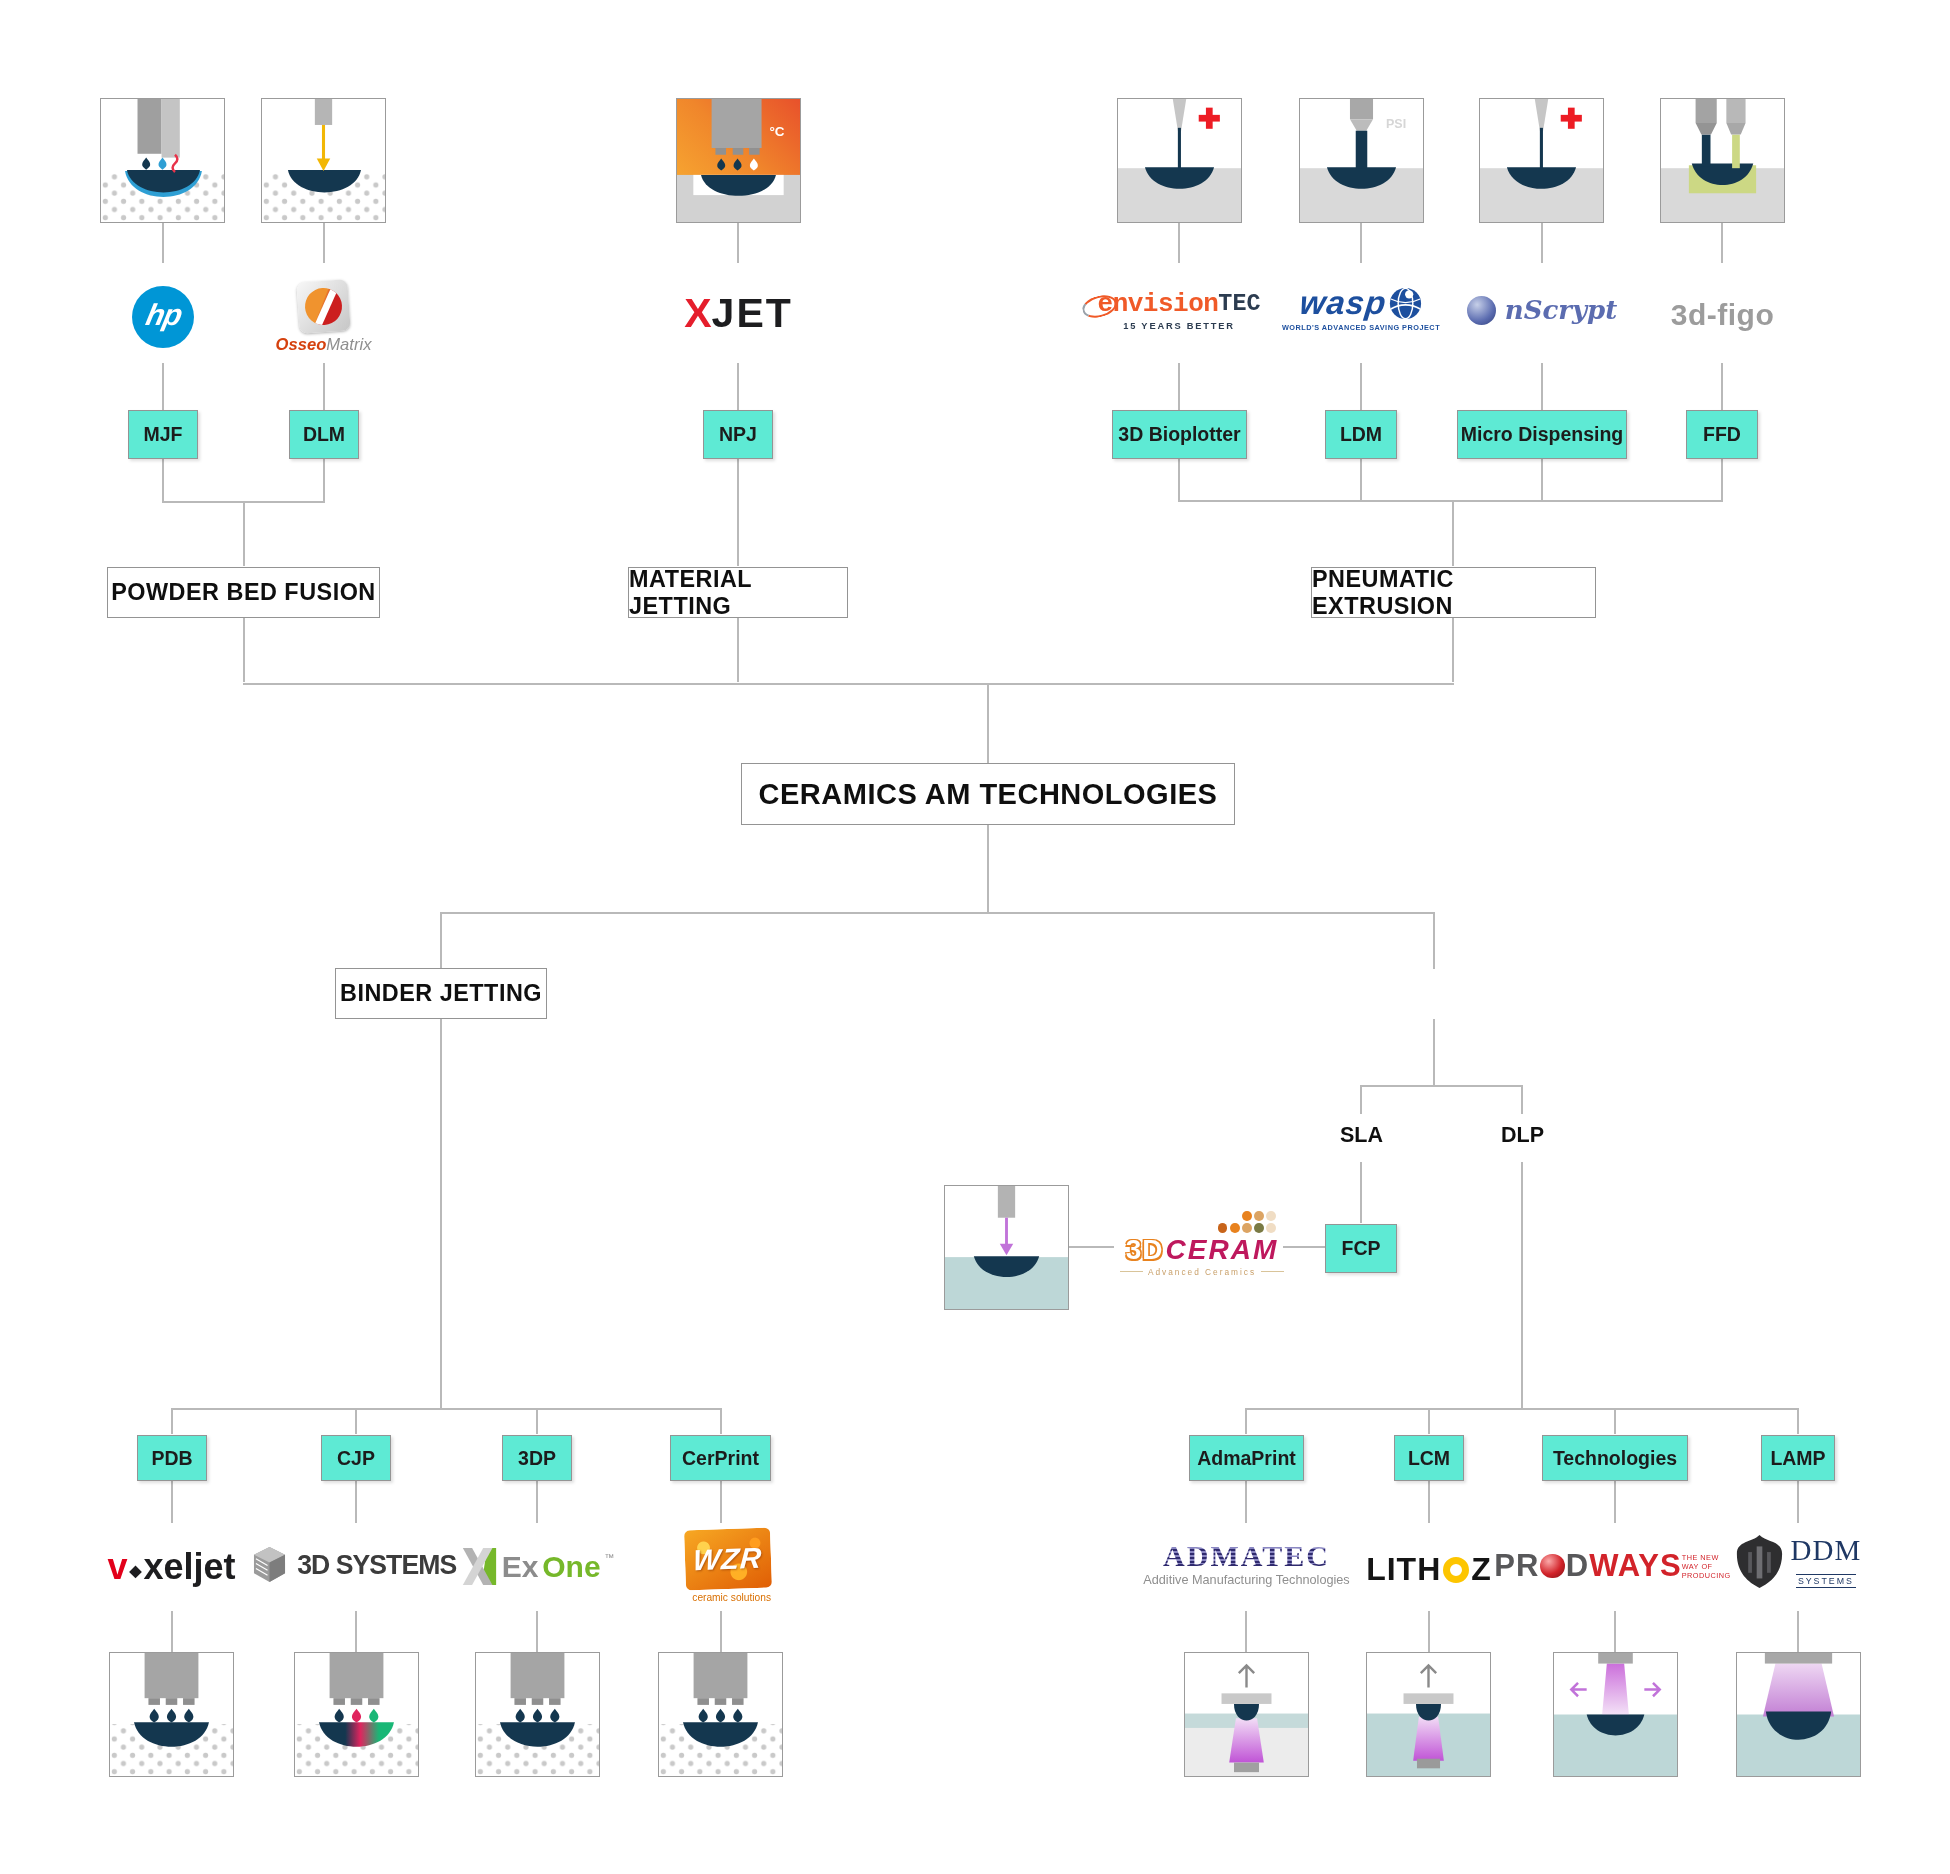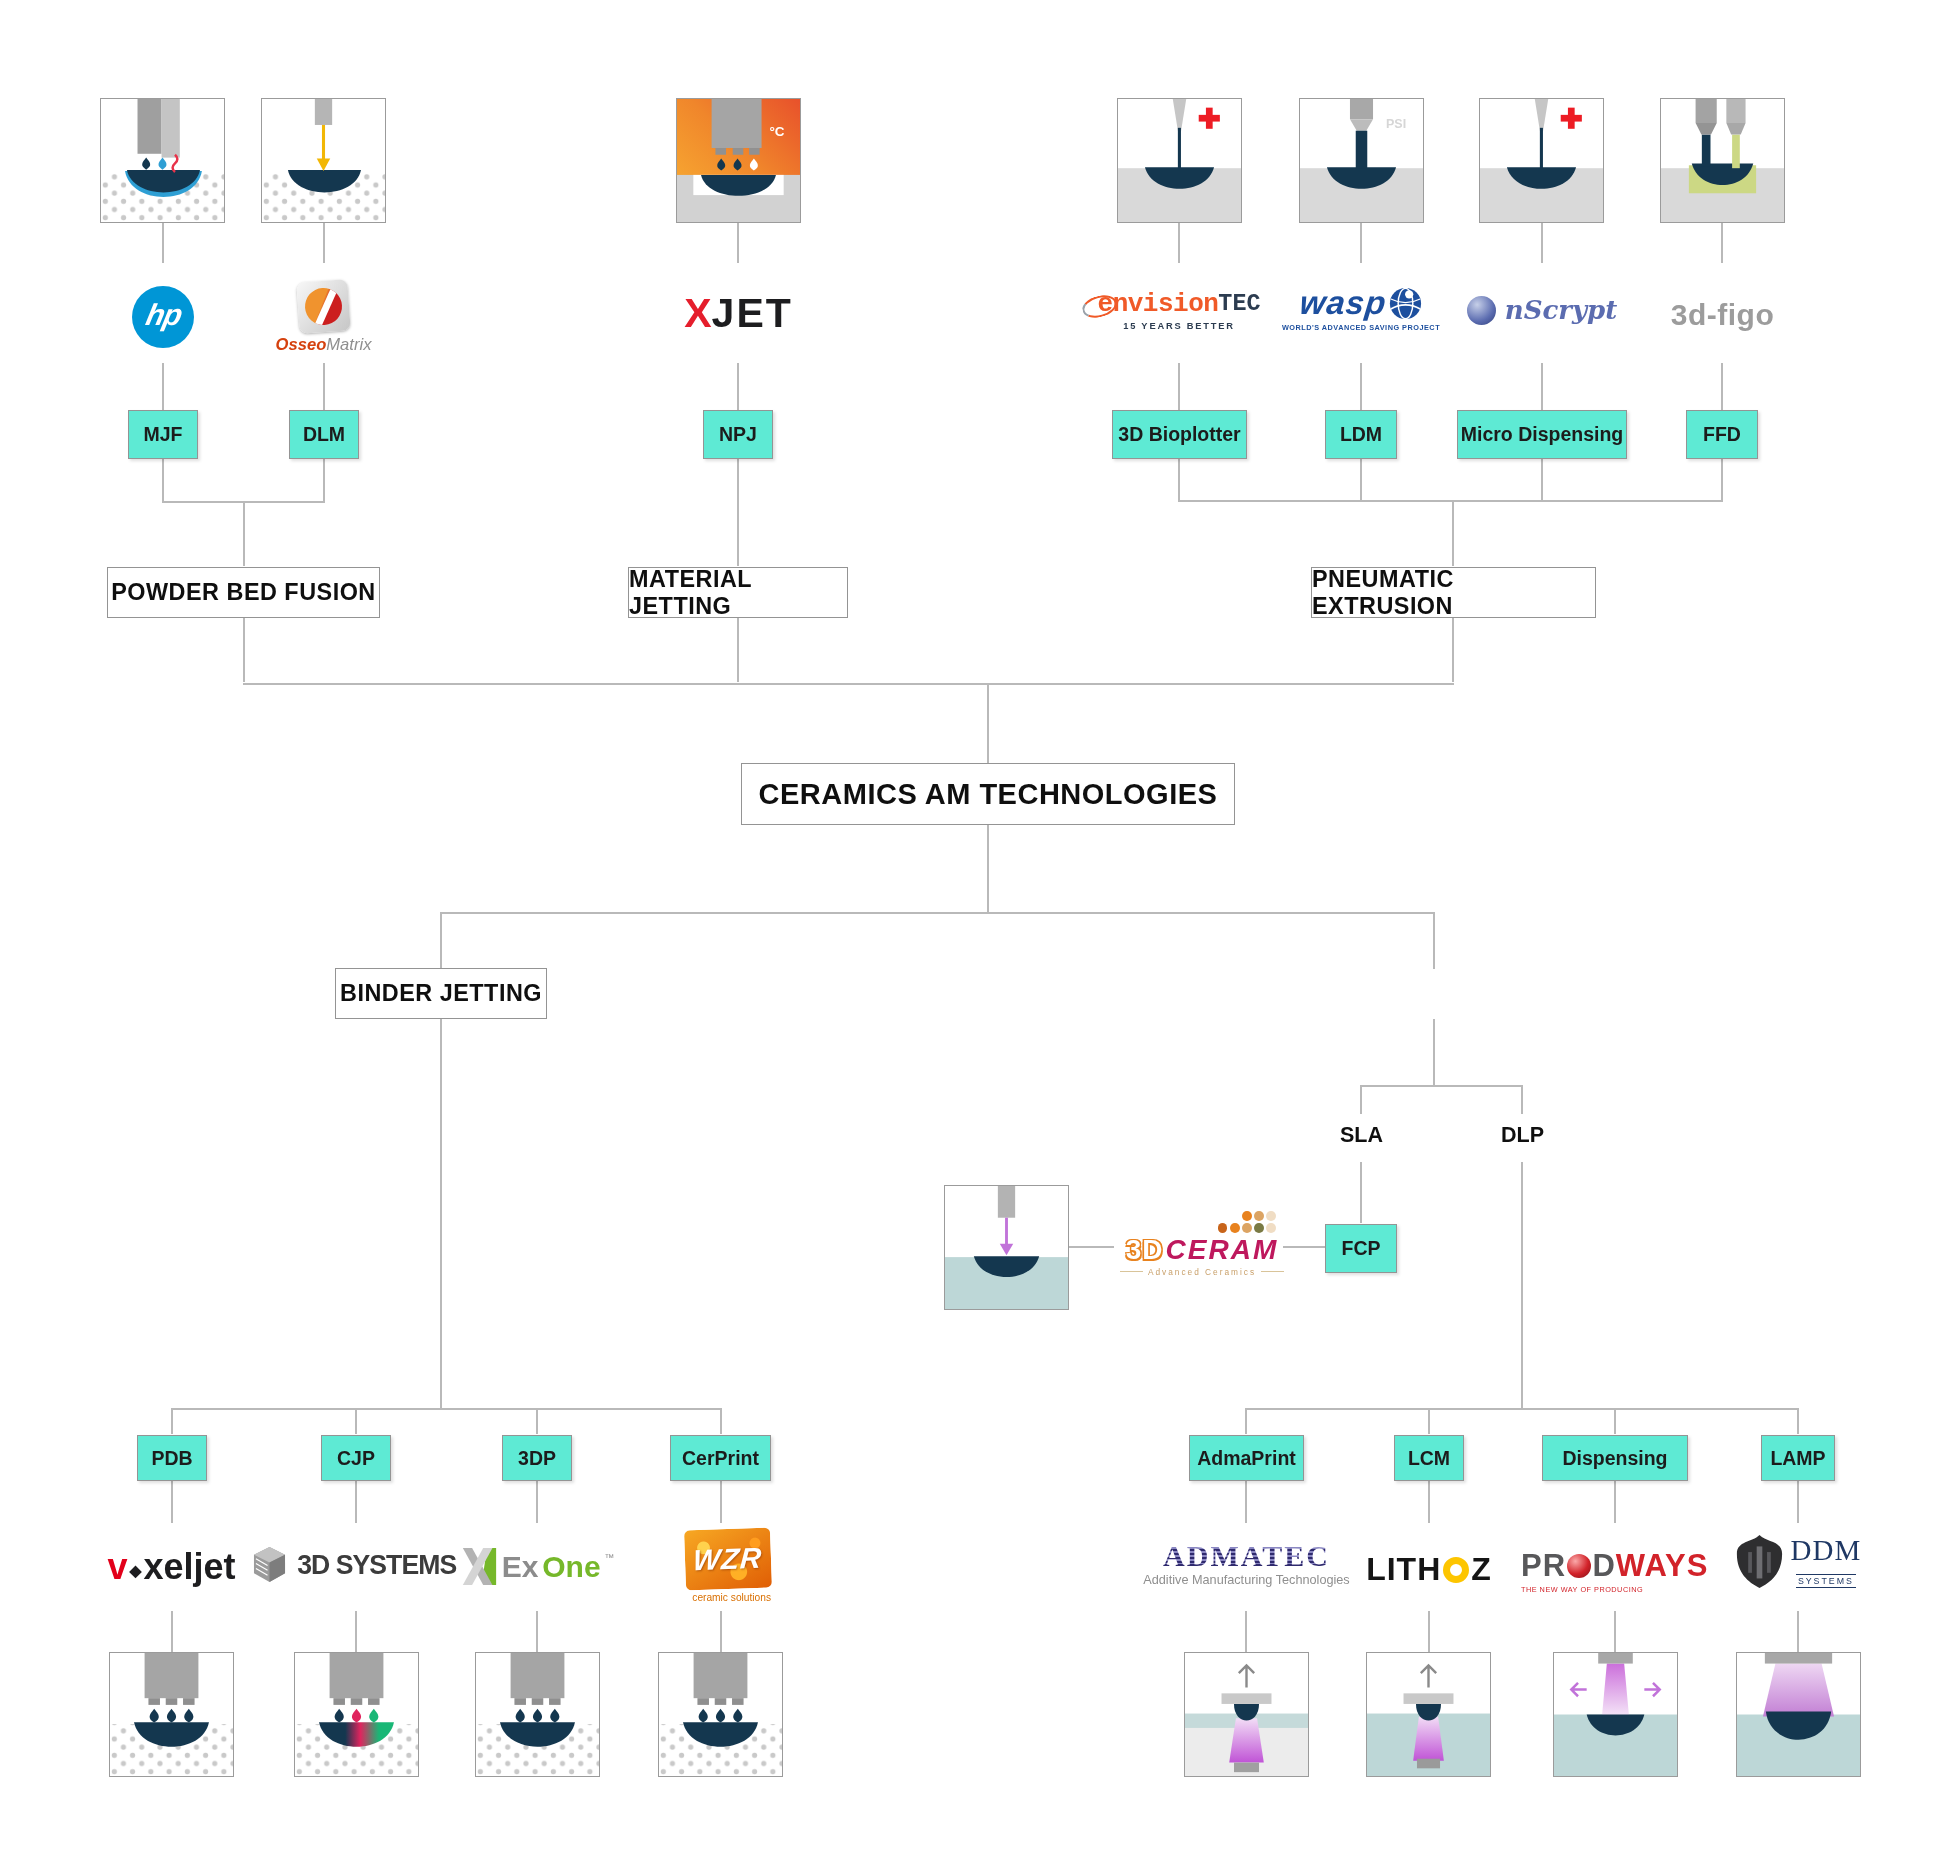--- a/index.html
+++ b/index.html
@@ -75,21 +75,21 @@
   .admatec-name{font-family:"Liberation Serif",serif;font-weight:bold;font-size:30px;letter-spacing:2px;color:#39347e;line-height:1;}
   @supports (-webkit-background-clip:text){
     .admatec-name{background:repeating-linear-gradient(180deg,#2f2a6e 0 2.4px,#8a87c2 2.4px 3.9px);
       -webkit-background-clip:text;background-clip:text;-webkit-text-fill-color:transparent;}
   }
   .admatec-tag{font-size:12.7px;color:#8f8f8f;margin-top:2px;white-space:nowrap;}
   
   .lithoz-logo{font-weight:bold;font-size:32px;color:#151515;letter-spacing:1px;}
   .lithoz-o{width:26px;height:26px;border:7.3px solid #fdc500;border-radius:50%;box-sizing:border-box;margin:0 2px;}
   
-  .prodways-logo{flex-direction:column;align-items:flex-start;}
+  .prodways-logo{flex-direction:row;align-items:center;}
   .pw-row{display:flex;align-items:center;}
   .pw-gray{font-size:31px;font-weight:bold;color:#58585a;letter-spacing:1px;}
   .pw-ways{font-size:31px;font-weight:bold;color:#d2232a;letter-spacing:1px;}
   .pw-o{width:24.4px;height:24.4px;border-radius:50%;background:radial-gradient(circle at 35% 30%,#fba9a9,#d2232a 55%,#7e1014);margin:0 1px;}
   .pw-tag{font-size:7.3px;color:#d2232a;letter-spacing:0.5px;margin-top:1px;padding-right:3.9px;}
   
   .ddm-logo{gap:6.8px;}
   .ddm-text{display:flex;flex-direction:column;align-items:center;}
   .ddm-name{font-family:"Liberation Serif",serif;font-size:29px;color:#1f3864;letter-spacing:1px;line-height:1;}
   .ddm-sub{font-size:8.8px;color:#1f3864;letter-spacing:2px;border-top:1.5px solid #1f3864;border-bottom:1.5px solid #1f3864;padding:1px 2px;margin-top:9px;}
@@ -526,21 +526,21 @@
     </svg>
   </div>
 
   <div class="tech-box" style="left:1189px;top:1435px;width:115px;height:46px">
       <span>AdmaPrint</span>
     </div>
   <div class="tech-box" style="left:1394px;top:1435px;width:70px;height:46px">
       <span>LCM</span>
     </div>
   <div class="tech-box" style="left:1542px;top:1435px;width:146px;height:46px">
-      <span>Dispensing</span>
+      <span>Technologies</span>
     </div>
   <div class="tech-box" style="left:1761px;top:1435px;width:74px;height:46px">
       <span>LAMP</span>
     </div>
 
   <div class="logo admatec-logo" style="left:1157px;top:1541px;width:179px">
     <div class="admatec-name">ADMATEC</div>
     <div class="admatec-tag">Additive Manufacturing Technologies</div>
   </div>
   <div class="logo lithoz-logo" style="left:1346px;top:1551px;width:166px">

